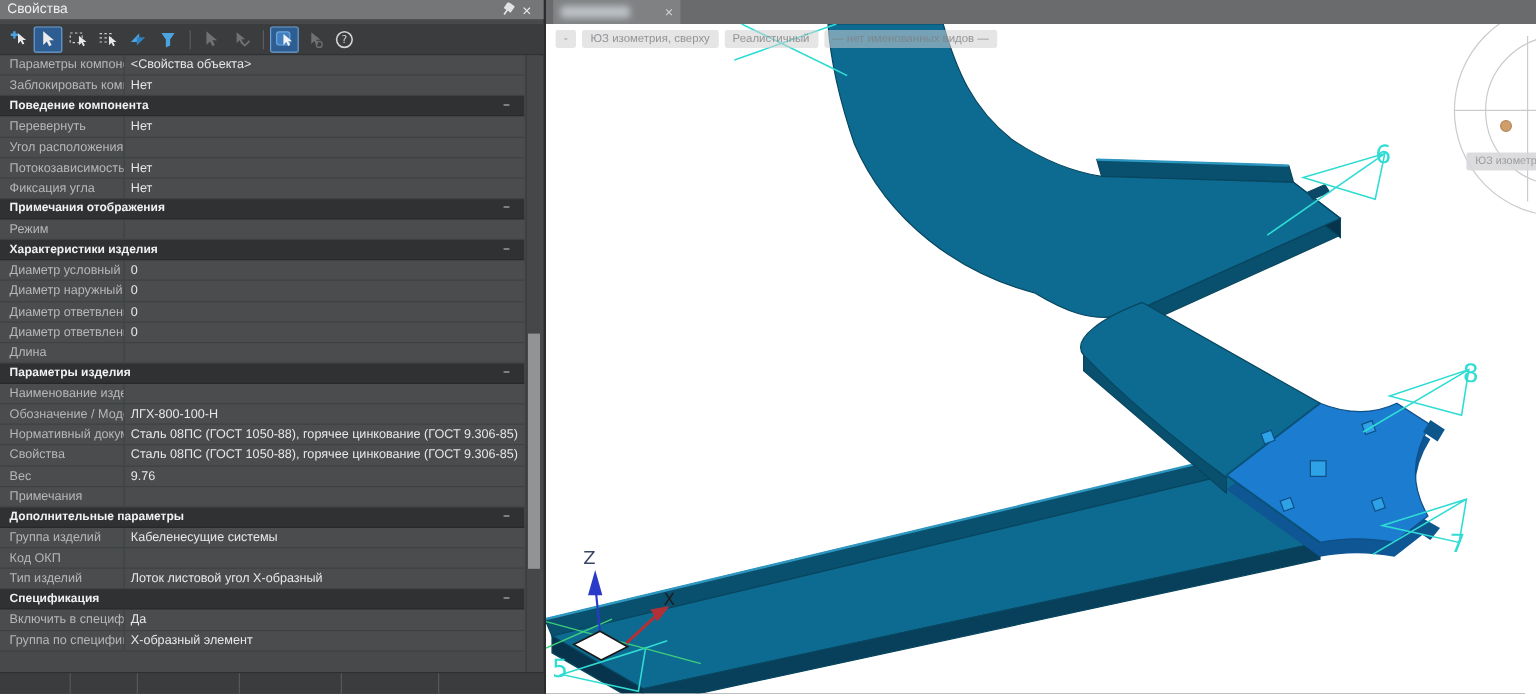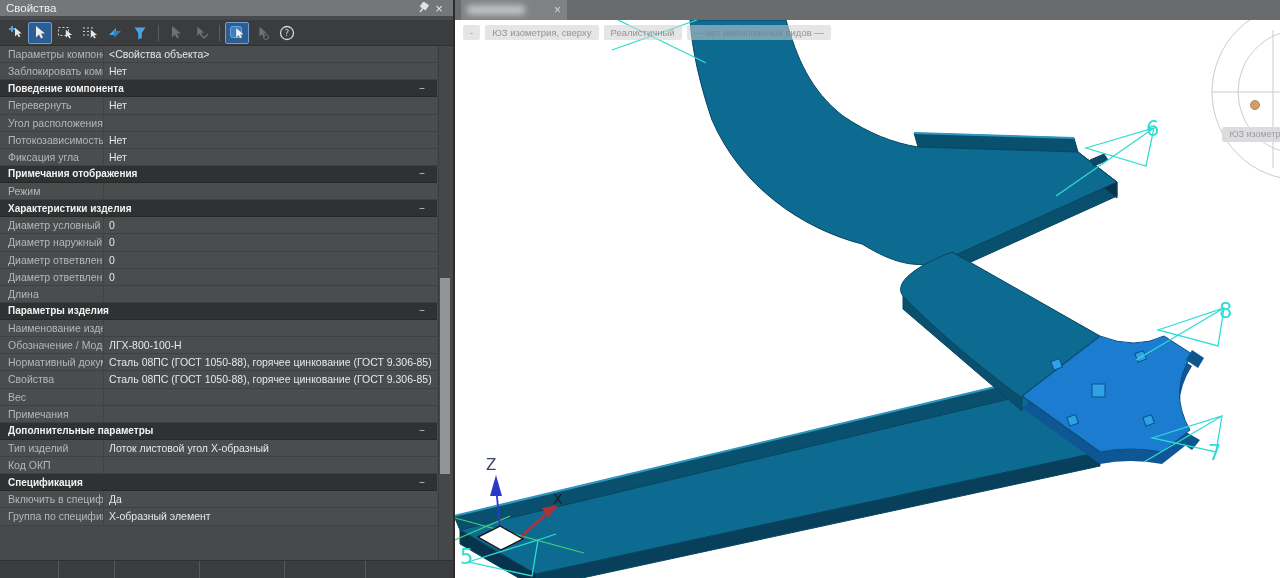--- a/index.html
+++ b/index.html
@@ -240,36 +240,41 @@
       <div class="prow">
         <span class="plabel">Нормативный документ</span>
         <span class="pvalue">Сталь 08ПС  (ГОСТ 1050-88), горячее цинкование (ГОСТ 9.306-85)</span>
       </div>
       <div class="prow">
         <span class="plabel">Свойства</span>
         <span class="pvalue">Сталь 08ПС  (ГОСТ 1050-88), горячее цинкование (ГОСТ 9.306-85)</span>
       </div>
       <div class="prow">
         <span class="plabel">Вес</span>
+        <span class="pvalue">9.76</span>
       </div>
       <div class="prow">
         <span class="plabel">Примечания</span>
         <span class="pvalue"></span>
       </div>
       <div class="psection">
         <span>Дополнительные параметры</span>
         <span class="collapse">−</span>
       </div>
       <div class="prow">
+        <span class="plabel">Группа изделий</span>
+        <span class="pvalue">Кабеленесущие системы</span>
+      </div>
+      <div class="prow">
+        <span class="plabel">Код ОКП</span>
+        <span class="pvalue"></span>
+      </div>
+      <div class="prow">
         <span class="plabel">Тип изделий</span>
         <span class="pvalue">Лоток листовой угол Х-образный</span>
-      </div>
-      <div class="prow">
-        <span class="plabel">Код ОКП</span>
-        <span class="pvalue"></span>
       </div>
       <div class="psection">
         <span>Спецификация</span>
         <span class="collapse">−</span>
       </div>
       <div class="prow">
         <span class="plabel">Включить в специфи...</span>
         <span class="pvalue">Да</span>
       </div>
       <div class="prow">

